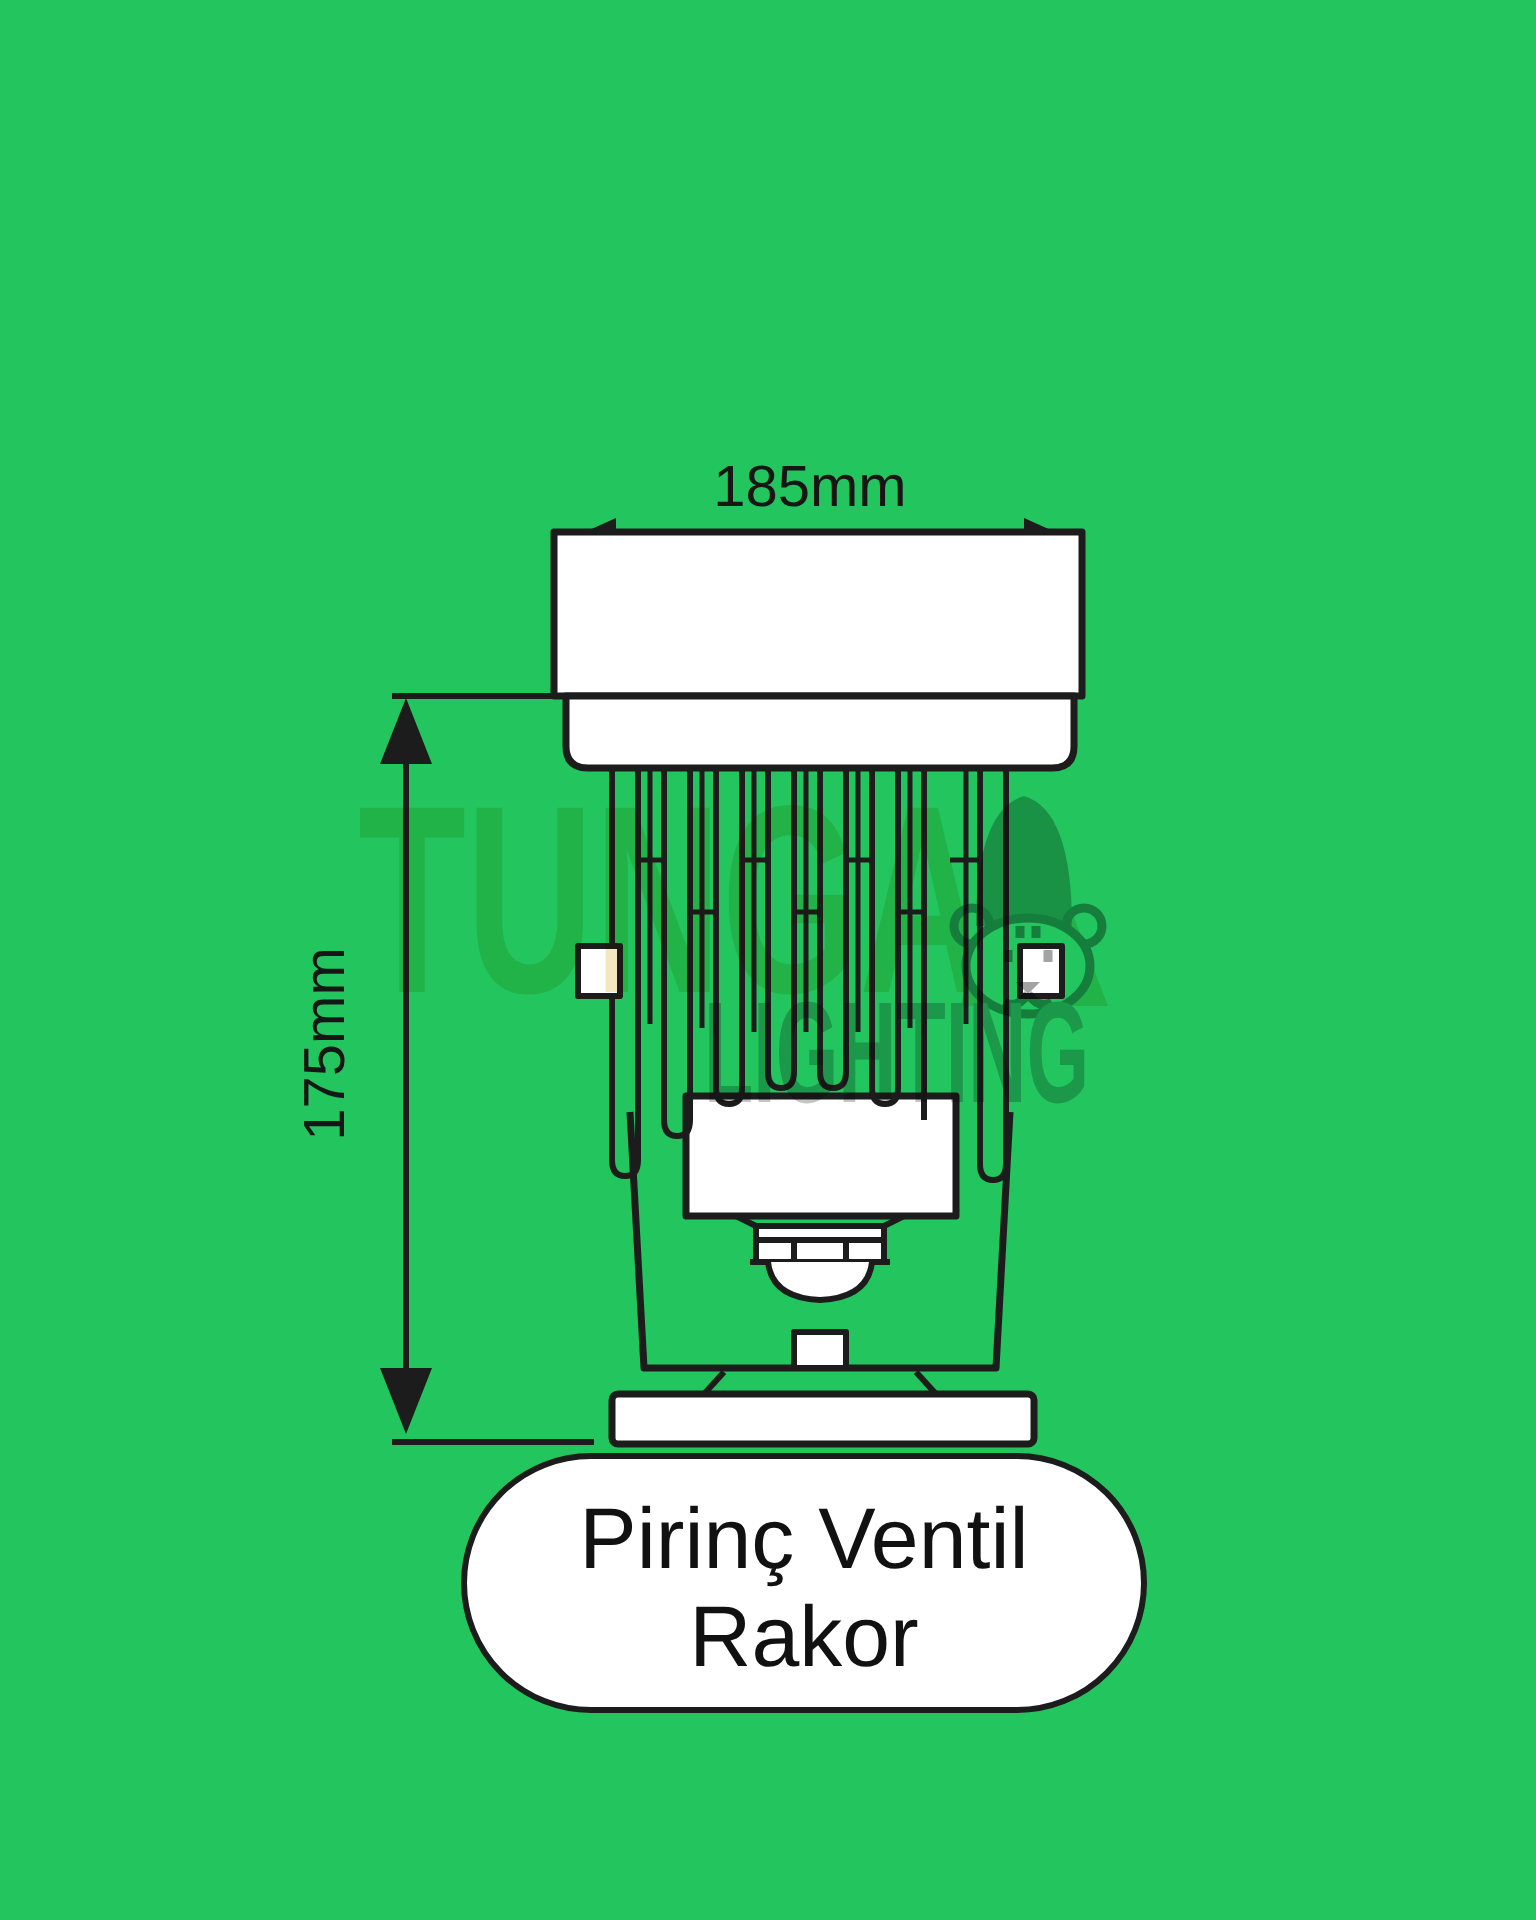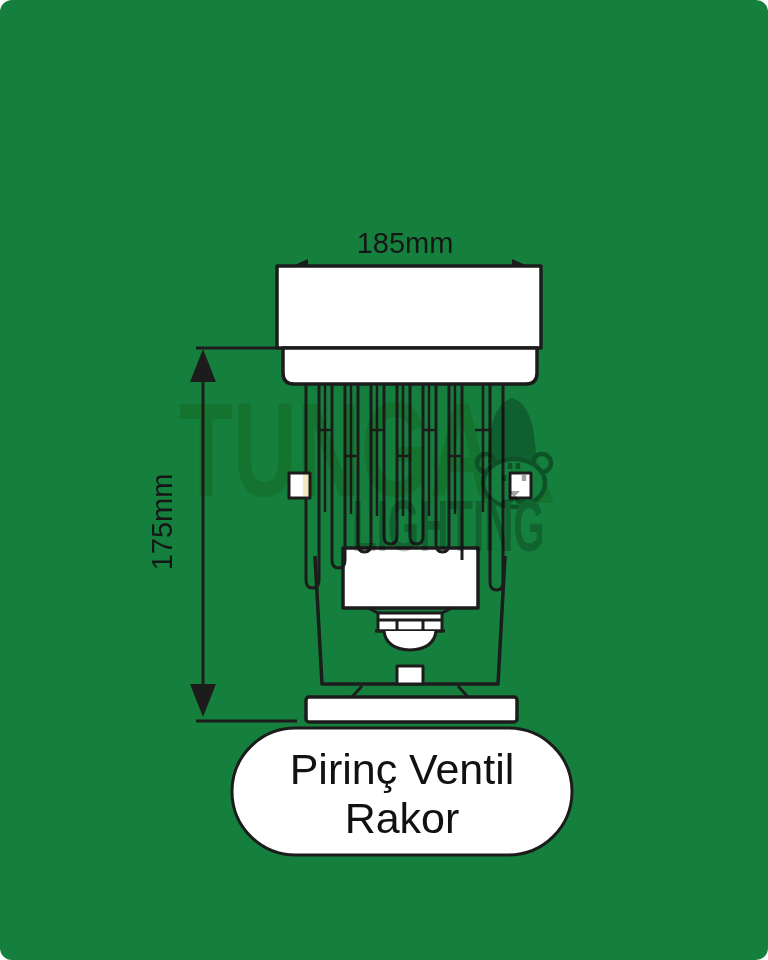--- a/index.html
+++ b/index.html
@@ -1,19 +1,18 @@
 <!DOCTYPE html>
 <html><head>
 <meta charset="utf-8">
 <style>
   html,body{margin:0;padding:0;background:#ffffff;}
   .canvas{
-    position:relative;width:768px;height:960px;background:#15803d;overflow:hidden;
+    position:relative;width:768px;height:960px;background:#22c55e;overflow:hidden;
     font-family:"Liberation Sans", sans-serif;
-    border-radius:12px;
   }
   svg{display:block;}
   .dim-text{font-family:"Liberation Sans", sans-serif;font-weight:400;}
   .callout-text{font-family:"Liberation Sans", sans-serif;font-weight:400;}
   .wm-text{font-family:"Liberation Sans", sans-serif;font-weight:700;}
   .watermark{mix-blend-mode:multiply;}
 </style>
 </head>
 <body>
 

